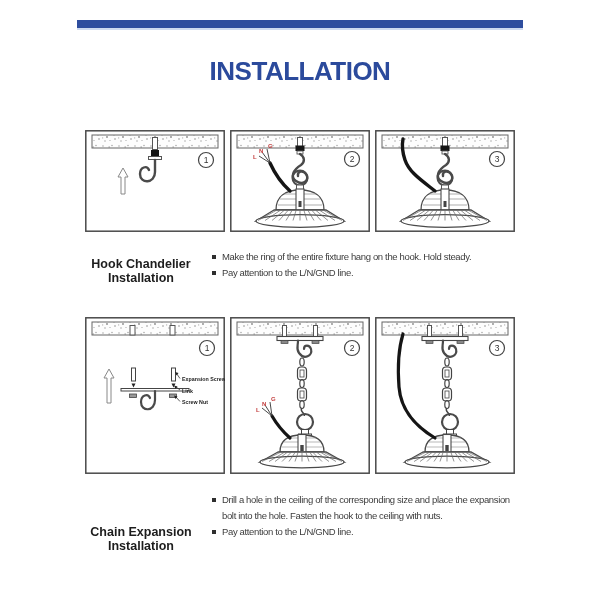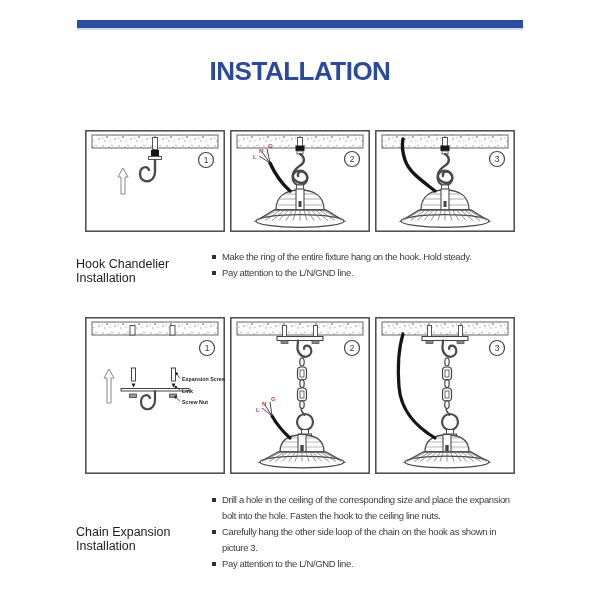--- a/index.html
+++ b/index.html
@@ -9,22 +9,22 @@
   .top-bar{position:absolute;left:77px;top:0;width:446px;height:8px;
            background:#2e4d9e;border-bottom:2px solid #cdd9ef;}
 
   .page-title{position:absolute;left:0;right:0;top:36px;text-align:center;
               font-size:26px;font-weight:bold;letter-spacing:-0.5px;color:#2b4a9c;}
 
   .panel-svg{position:absolute;display:block;}
   #p1a{left:85px;top:110px;}  #p1b{left:230px;top:110px;}  #p1c{left:375px;top:110px;}
   #p2a{left:85px;top:297px;}  #p2b{left:230px;top:297px;}  #p2c{left:375px;top:297px;}
 
-  .sec-heading{position:absolute;left:76px;width:114px;
-               font-size:12.5px;font-weight:normal;color:#1d1d1d;line-height:14px;}
+  .sec-heading{position:absolute;left:84px;width:114px;text-align:center;
+               font-size:12.5px;font-weight:bold;color:#1d1d1d;line-height:14px;}
   #heading1{top:237px;} #heading2{top:505px;}
 
   .bullets{position:absolute;left:211px;width:305px;font-size:9.5px;
            letter-spacing:-0.35px;line-height:16px;color:#3c3c3c;}
   #bullets1{top:229px;} #bullets2{top:472px;}
   .bullet{position:relative;padding-left:11px;}
   .bullet::before{content:"";position:absolute;left:1px;top:6px;width:4px;height:4px;background:#2e2e2e;}
 
   svg text{font-family:"Liberation Sans",sans-serif;}
   .step-num{font-size:8.5px;fill:#333;}
@@ -270,18 +270,17 @@
       <circle cx="122" cy="31" r="7.5" fill="#fff" stroke="#444" stroke-width="1.2"></circle>
       <text class="step-num" x="122" y="34" text-anchor="middle">3</text>
     </g>
   </svg>
 
   <div id="heading2" class="sec-heading">
     <div>Chain Expansion</div>
     <div>Installation</div>
   </div>
   <div id="bullets2" class="bullets">
-    <div class="bullet">Drill a hole in the ceiling of the corresponding size and place the expansion bolt into the hole. Fasten the hook to the ceiling line nuts.</div>
-    <div class="bullet">Carefully hang the other side loop of the chain on the hook as shown in picture 3.</div>
+    <div class="bullet">Drill a hole in the ceiling of the corresponding size and place the expansion bolt into the hole. Fasten the hook to the ceiling with nuts.</div>
     <div class="bullet">Pay attention to the L/N/GND line.</div>
   </div>
 
 </div>
 
 </body></html>

